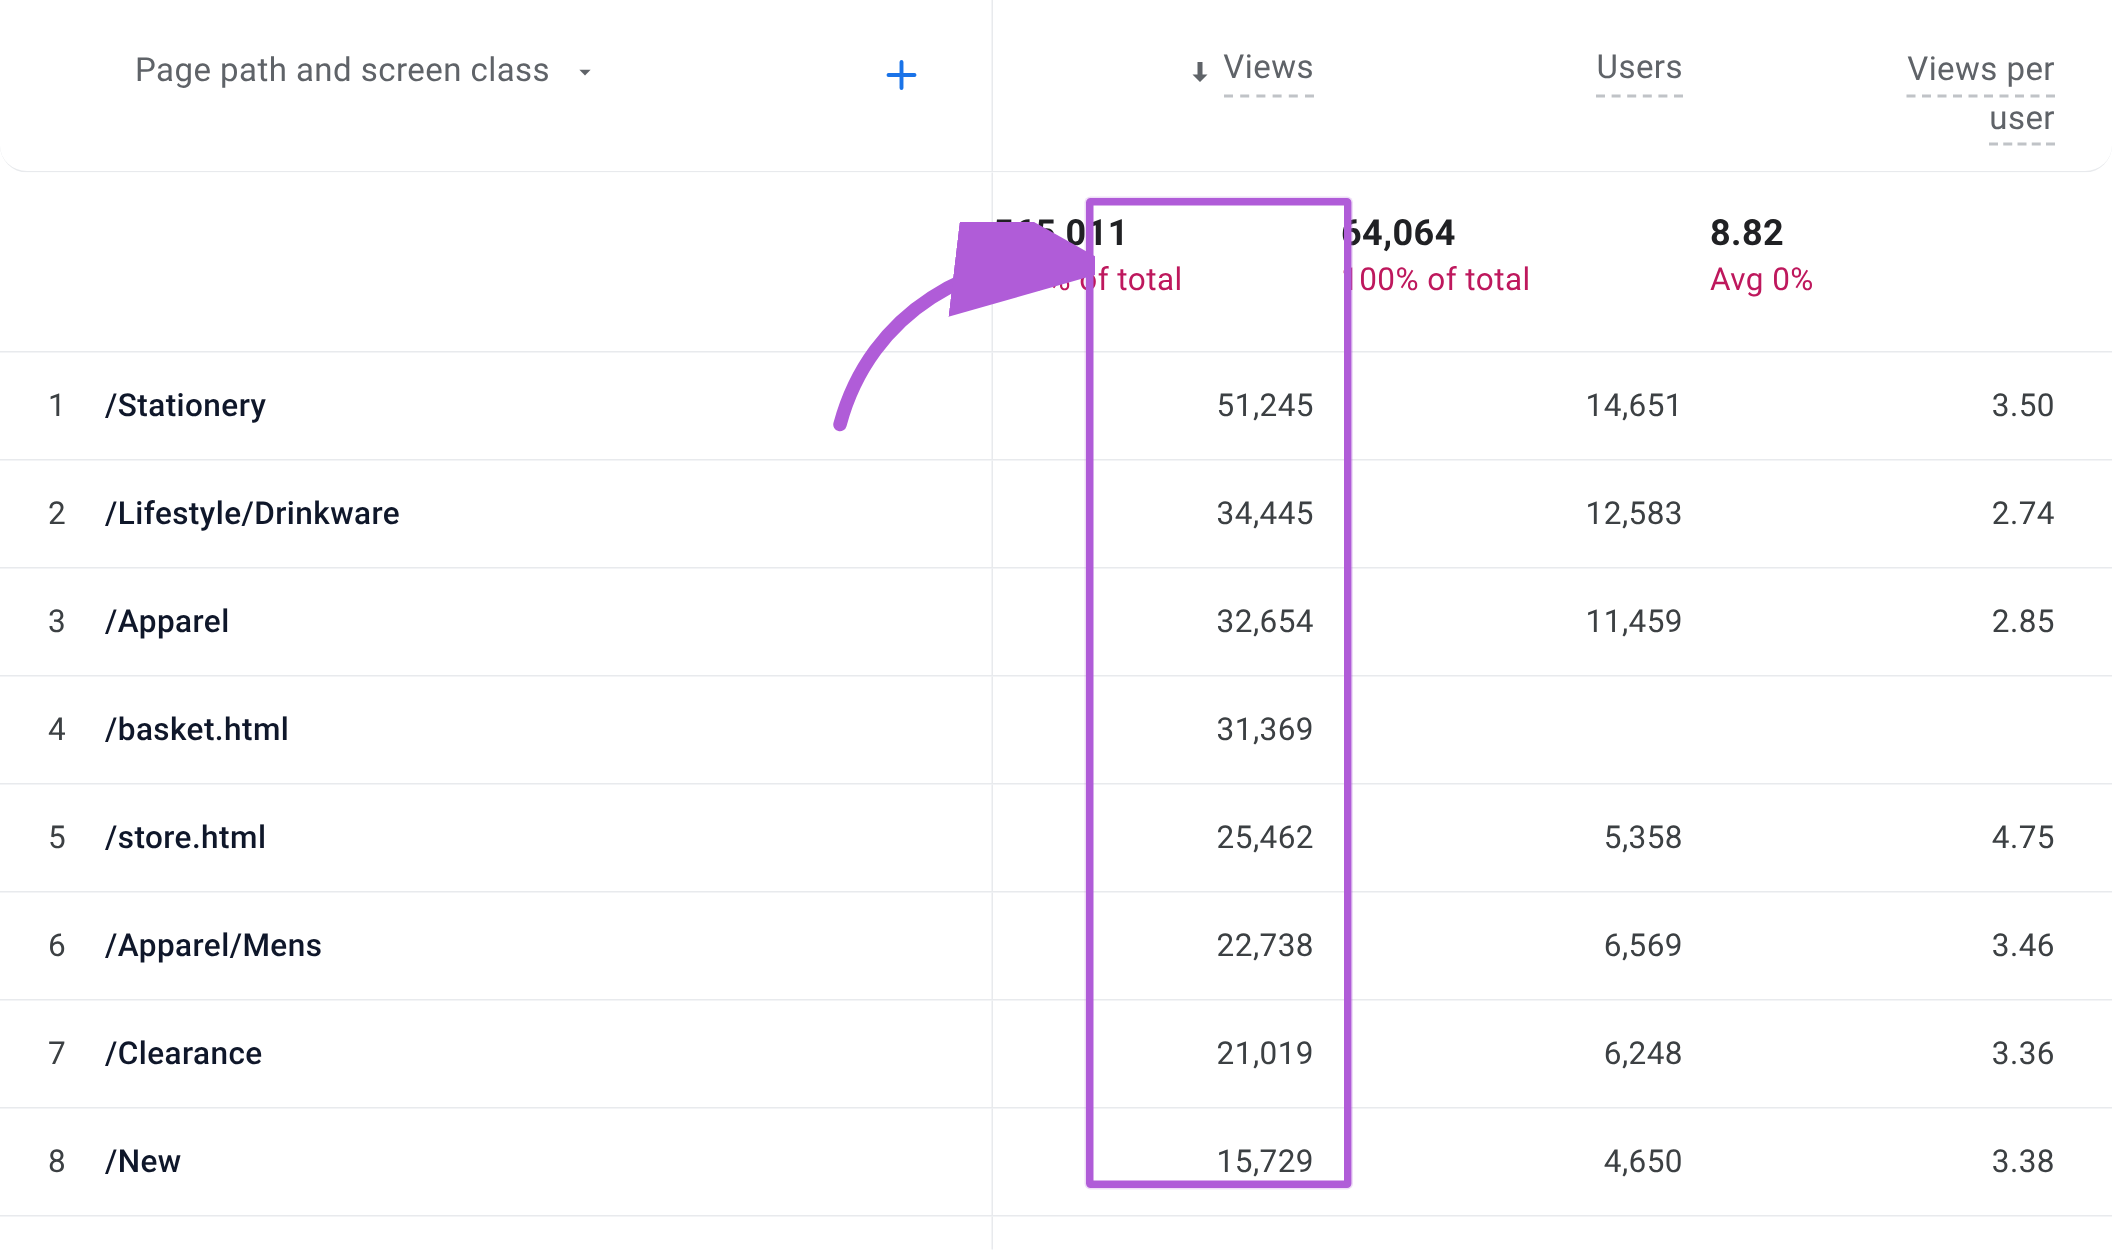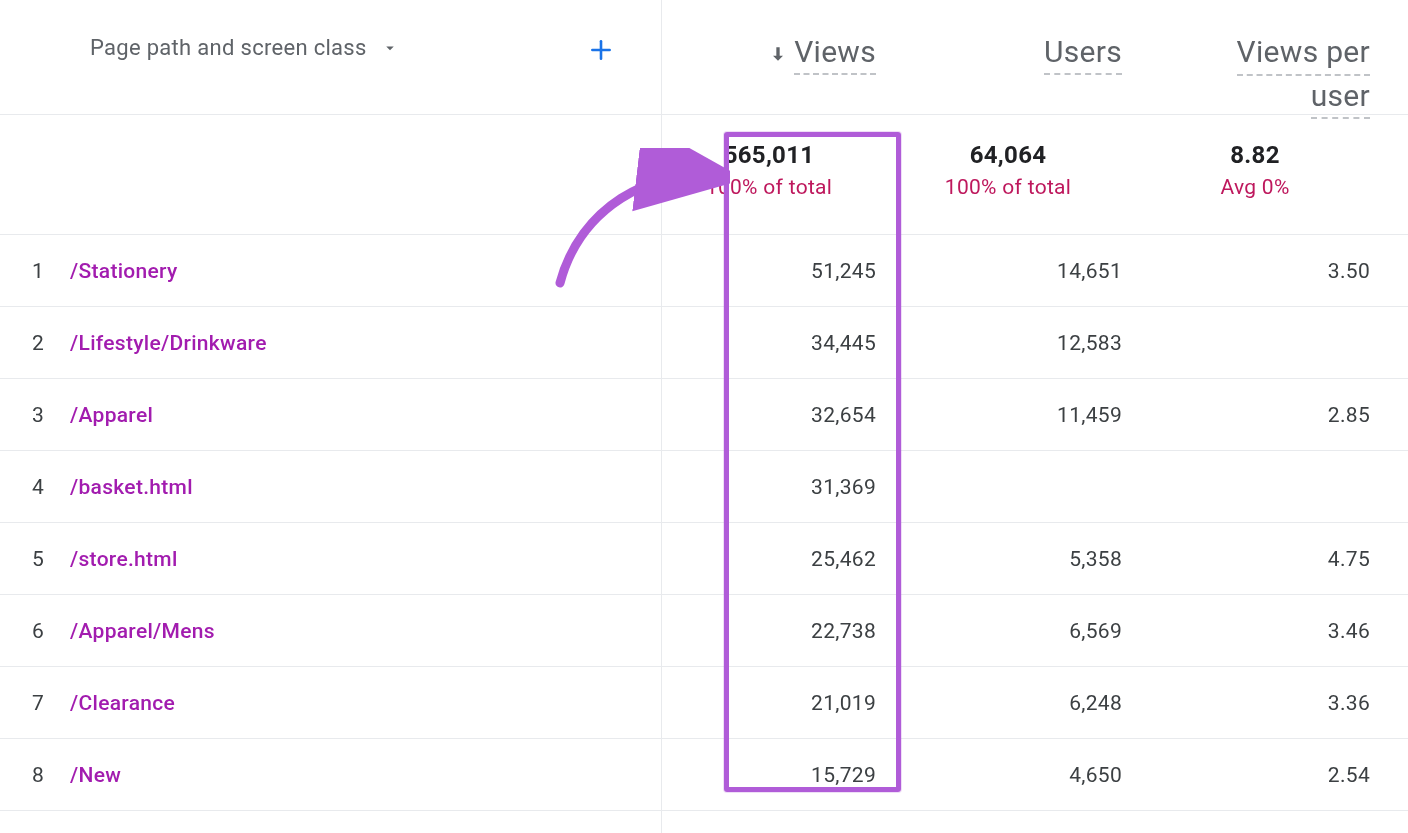--- a/index.html
+++ b/index.html
@@ -18,20 +18,21 @@
   }
 
   .table { width:100%; }
 
   
   .header {
     display:flex;
     height:115px;
     border-bottom:1px solid #e8eaed;
     position:relative;
+    border-radius:18px;
   }
   .hdr-left {
     width:662px;
     display:flex;
     align-items:flex-start;
     padding:35px 30px 0 90px;
     border-right:1px solid #e8eaed;
     position:relative;
   }
   .dim-select {
@@ -57,21 +58,21 @@
   }
   .plus-btn svg { stroke:#1a73e8; }
 
   .hdr-cols {
     flex:1;
     display:flex;
   }
   .hdr-col {
     text-align:right;
     color:#5f6368;
-    font-size:30px;
+    font-size:22px;
     display:flex;
     flex-direction:column;
     align-items:flex-end;
     justify-content:flex-start;
     padding-top:32px;
     padding-right:18px;
   }
   .hdr-col .metric-label {
     border-bottom:2px dashed #c0c3c7;
     padding-bottom:2px;
@@ -101,21 +102,21 @@
     position:relative;
   }
   .totals .left-spacer {
     width:662px;
     border-right:1px solid #e8eaed;
   }
   .totals .tcol {
     text-align:right;
     padding-top:26px;
     padding-right:18px;
-    display:flex; flex-direction:column; align-items:center; gap:6px;
+    display:flex; flex-direction:column; align-items:flex-start; gap:6px;
   }
   .totals .tcol.views { width:232px; }
   .totals .tcol.users { width:246px; }
   .totals .tcol.vpu   { width:258px; padding-right:28px; }
   .totals .big {
     font-size:24px;
     font-weight:700;
     color:#202124;
   }
   .totals .sub {
@@ -133,21 +134,21 @@
   }
   .row.faded { color:#c6c9cc; }
   .row .idx {
     width:70px;
     text-align:left;
     padding-left:32px;
     color:#3c4043;
   }
   .row .path {
     flex:1;
-    color:#a21caf;
+    color:#0f172a;
     font-weight:500;
   }
   .row .left {
     width:662px;
     display:flex;
     align-items:center;
     height:100%;
     border-right:1px solid #e8eaed;
   }
   .row .cell {
@@ -249,20 +250,21 @@
         <div class="cell users">14,651</div>
         <div class="cell vpu">3.50</div>
       </div>
       <div class="row">
         <div class="left">
           <div class="idx">2</div>
           <div class="path">/Lifestyle/Drinkware</div>
         </div>
         <div class="cell views">34,445</div>
         <div class="cell users">12,583</div>
+        <div class="cell vpu">2.74</div>
       </div>
       <div class="row">
         <div class="left">
           <div class="idx">3</div>
           <div class="path">/Apparel</div>
         </div>
         <div class="cell views">32,654</div>
         <div class="cell users">11,459</div>
         <div class="cell vpu">2.85</div>
       </div>
@@ -300,21 +302,21 @@
         <div class="cell users">6,248</div>
         <div class="cell vpu">3.36</div>
       </div>
       <div class="row">
         <div class="left">
           <div class="idx">8</div>
           <div class="path">/New</div>
         </div>
         <div class="cell views">15,729</div>
         <div class="cell users">4,650</div>
-        <div class="cell vpu">2.54</div>
+        <div class="cell vpu">3.38</div>
       </div>
       <div class="row faded">
         <div class="left"></div>
       </div>
     </div>
 
 </div>
 
 <div class="highlight-box"></div>
 

